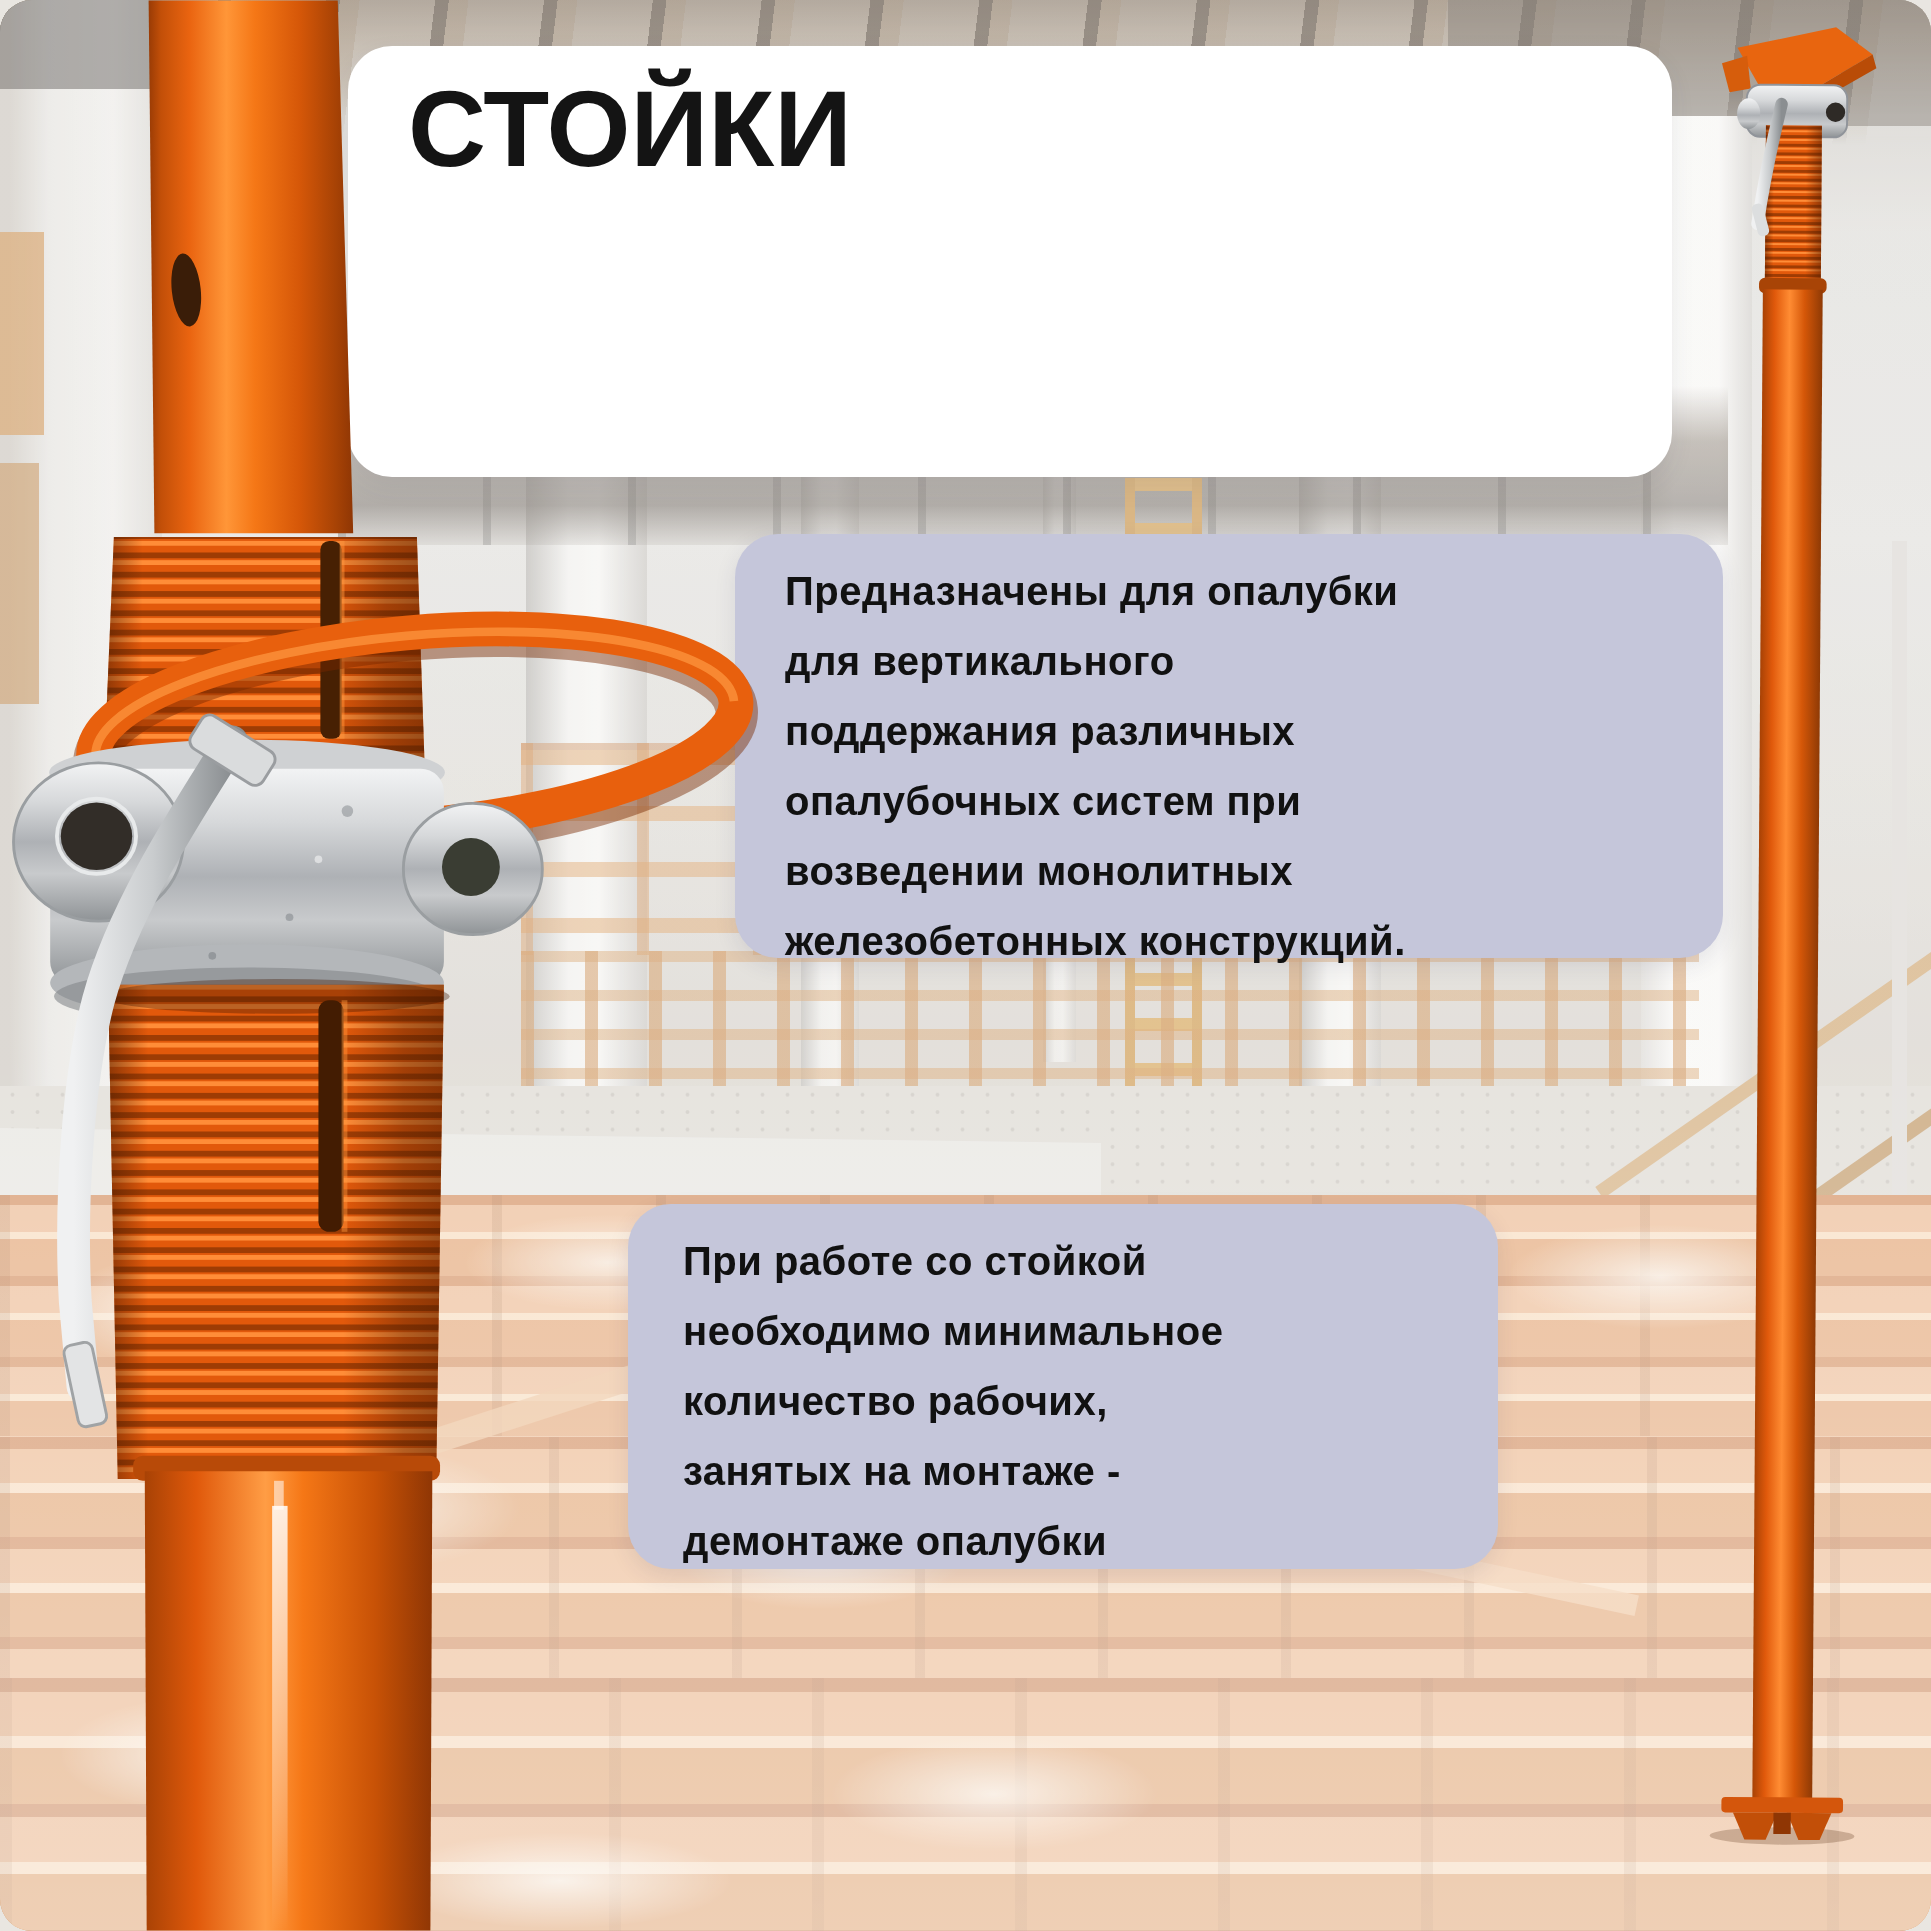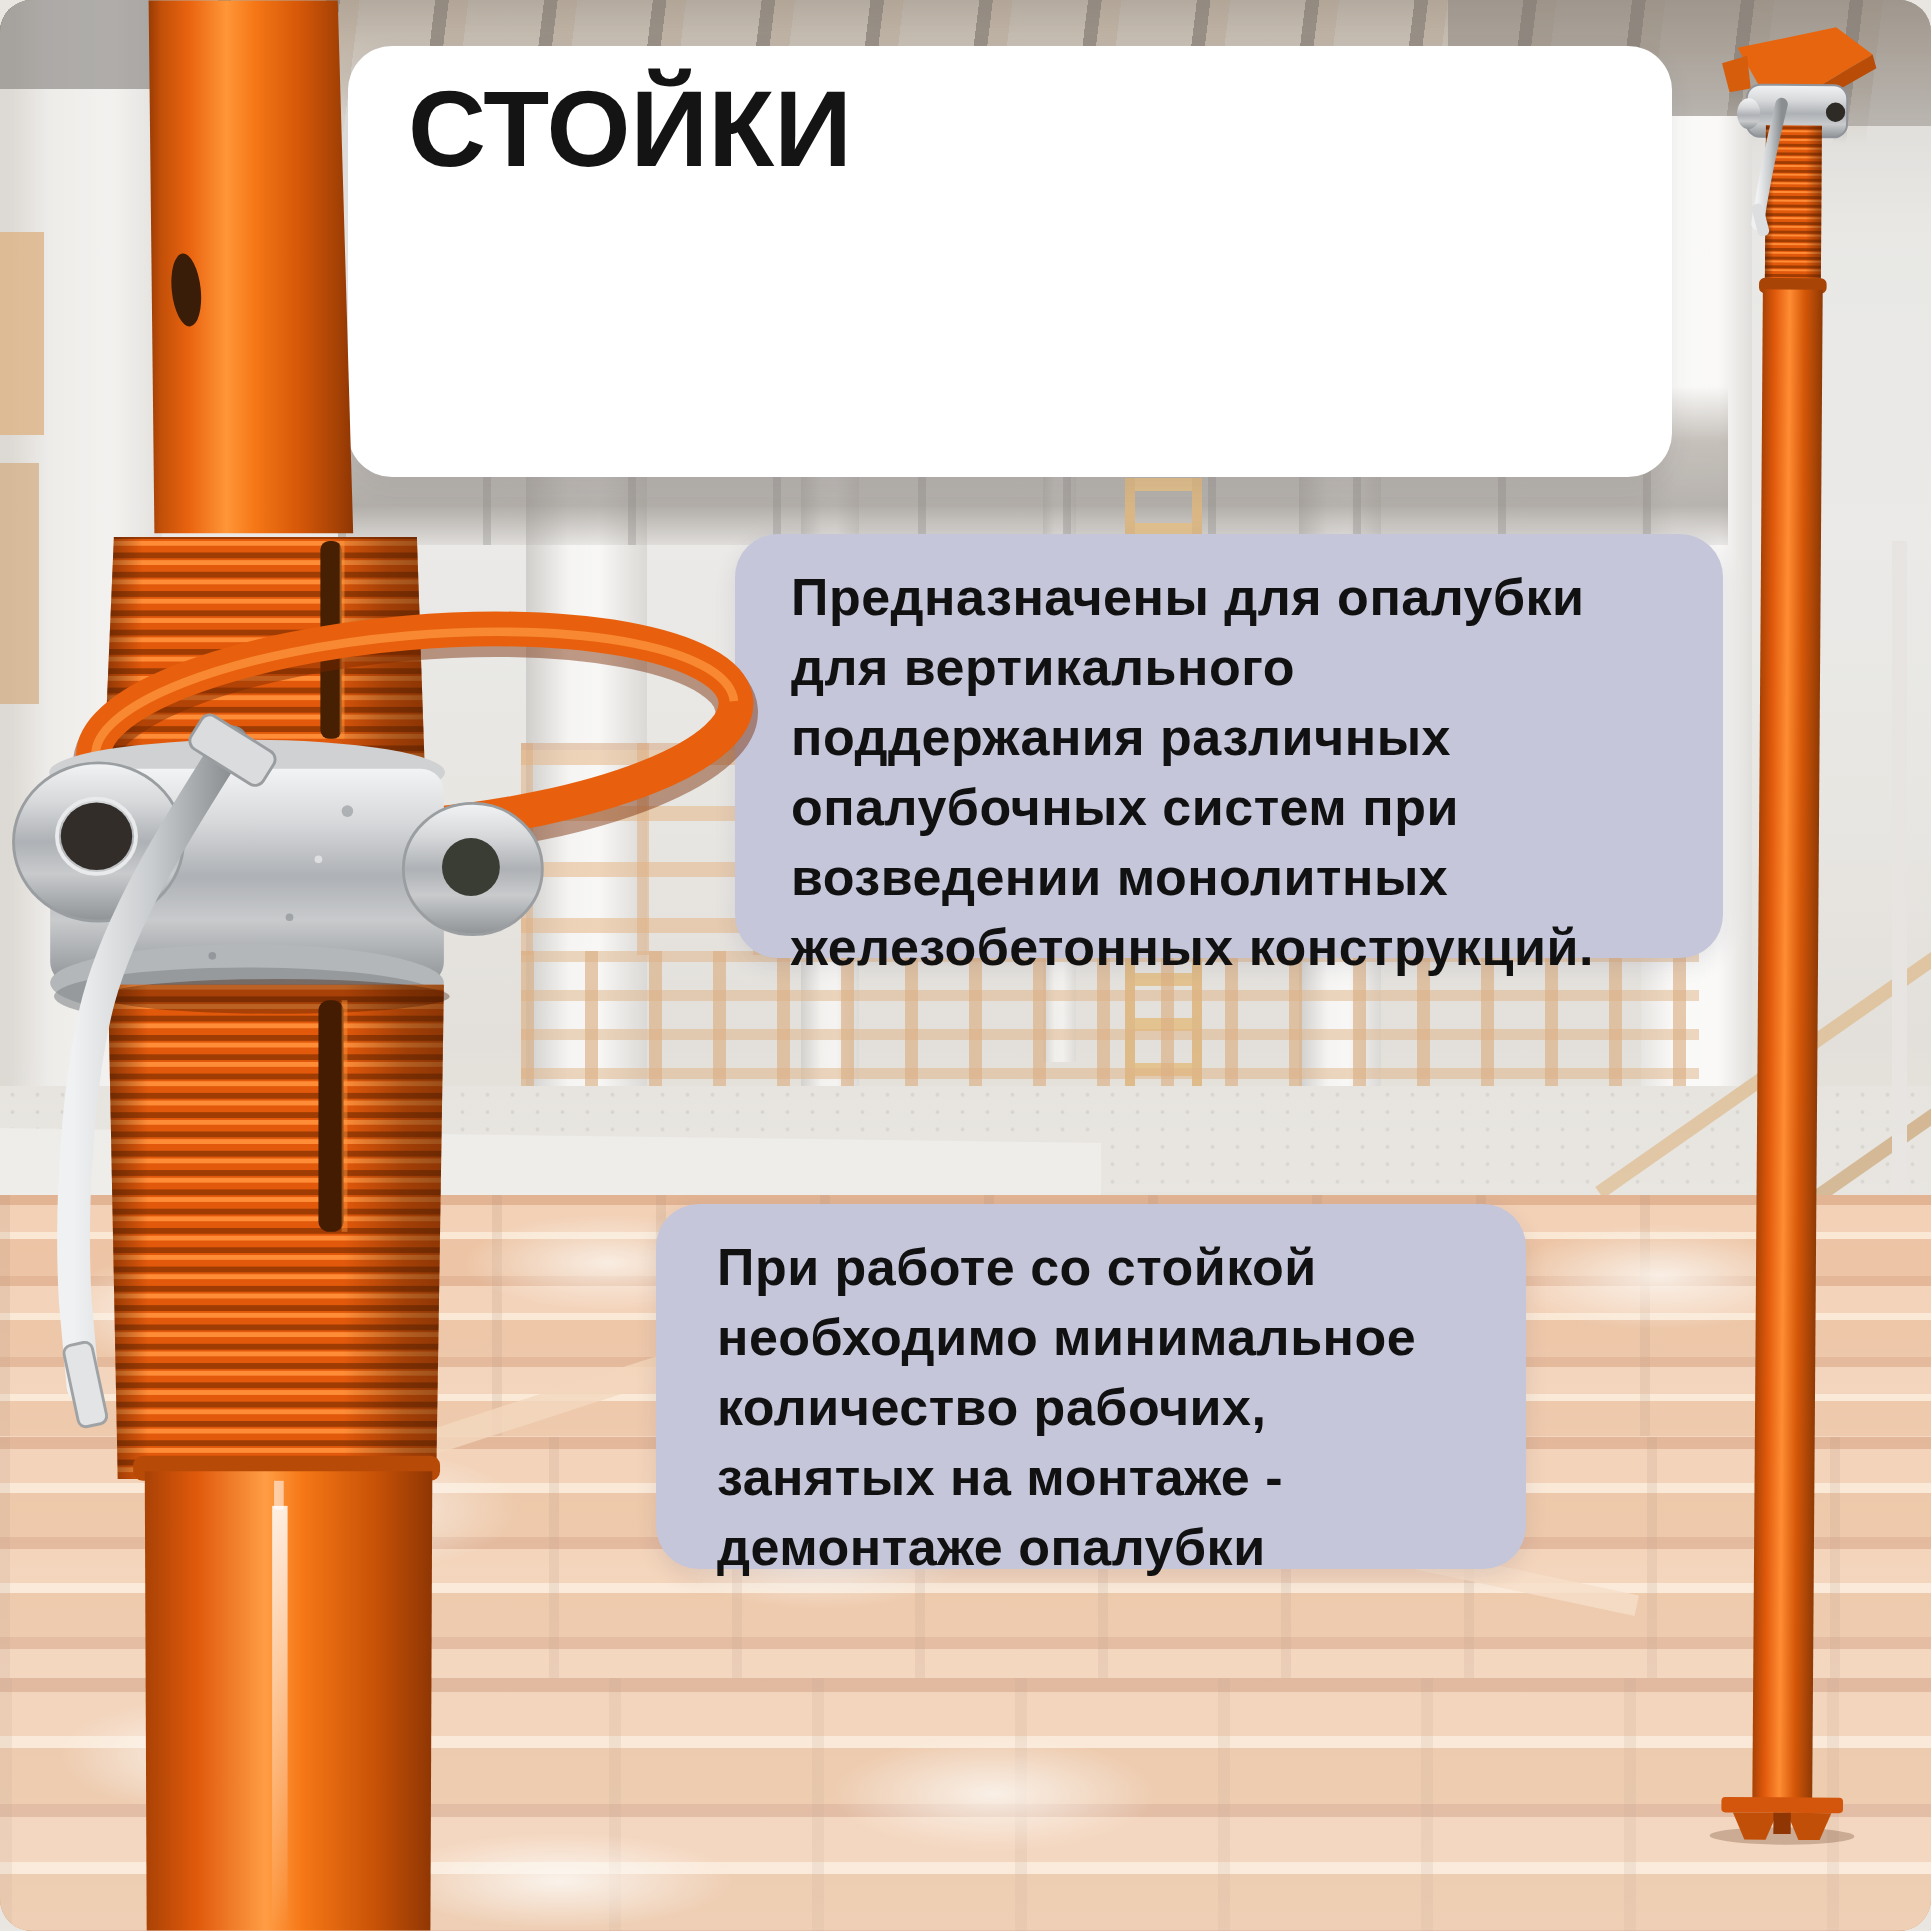--- a/index.html
+++ b/index.html
@@ -95,24 +95,24 @@
      rgba(255,255,255,.26) 75%,rgba(255,255,255,.4));}
 
   
   .card{position:absolute;z-index:30;}
   .card-title{left:348px;top:46px;width:1324px;height:431px;background:var(--card-white,#fff);
      border-radius:44px;padding:21px 39px 0 60px;box-shadow:0 9.7px 25px rgba(60,60,90,.08);}
   .card-title h1{margin:0;font-size:108px;line-height:123px;font-weight:700;
      color:var(--title-text,#141414);letter-spacing:0;}
   .card-info{background:var(--card-lavender,#c5c6da);border-radius:43px;
      box-shadow:0 7.7px 21px rgba(50,50,90,.10);}
-  .card-info p{margin:14px;font-weight:700;color:var(--body-text,#111);
-     font-size:52px;line-height:70px;white-space:pre-line;letter-spacing:0.5px;}
+  .card-info p{margin:8px;font-weight:700;color:var(--body-text,#111);
+     font-size:40px;line-height:70px;white-space:pre-line;letter-spacing:0.5px;}
   .card-info-1{left:735px;top:534px;width:988px;height:424px;padding:13.5px 29px 0 42px;}
-  .card-info-2{left:656px;top:1204px;width:870px;height:365px;padding:13.5px 29px 0 47px;}
+  .card-info-2{left:628px;top:1204px;width:870px;height:365px;padding:13.5px 29px 0 47px;}
 
   
   .prop-right{position:absolute;left:1699px;top:0;z-index:20;}
   .prop-left{position:absolute;left:0;top:0;z-index:40;}
 </style>
 </head>
 <body>
 
 <div class="stage">
 

